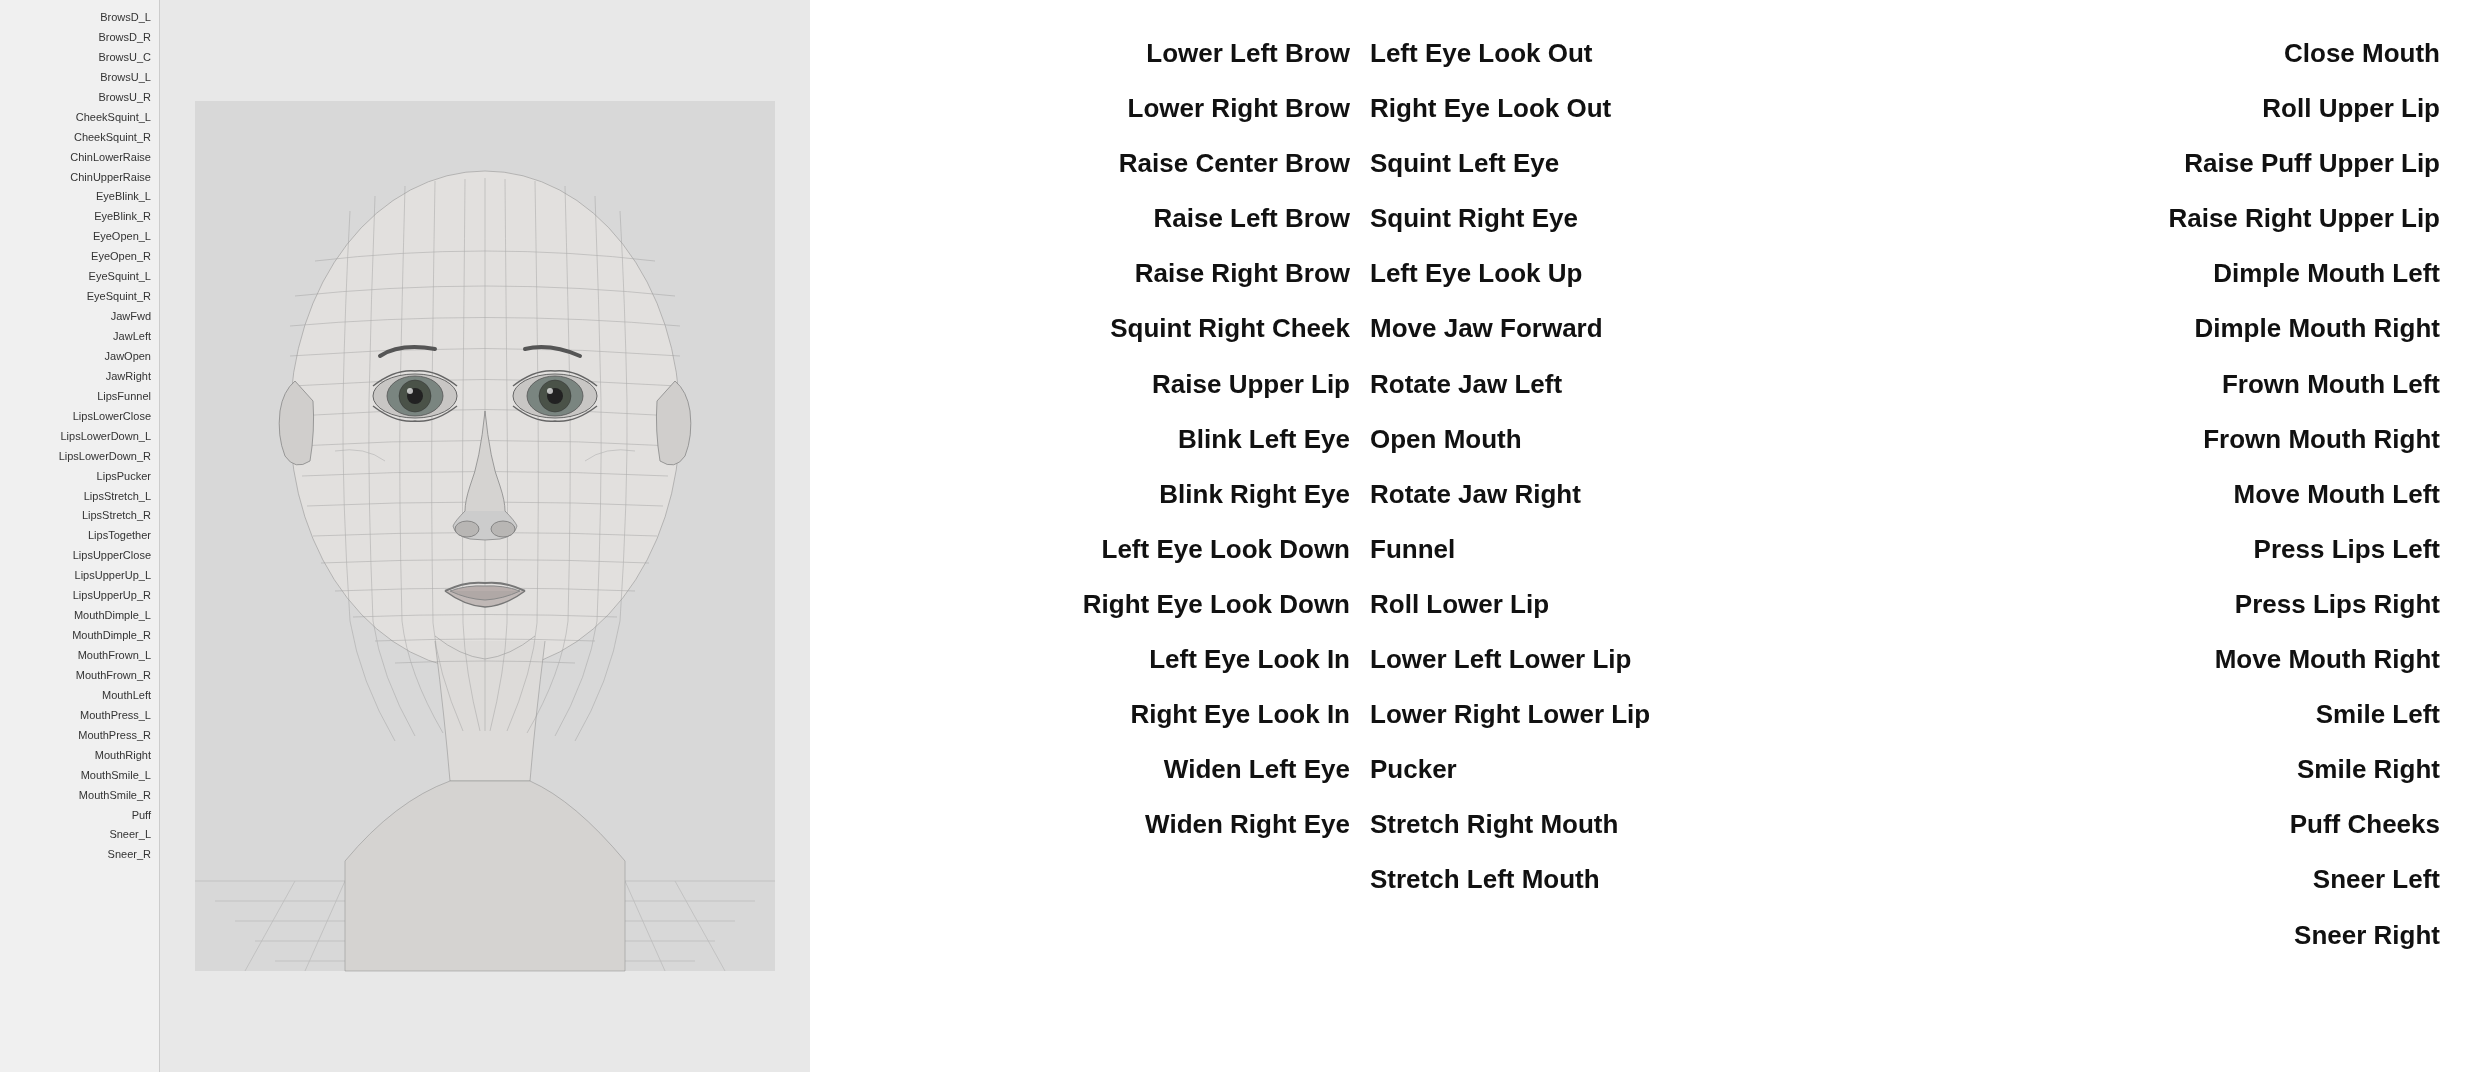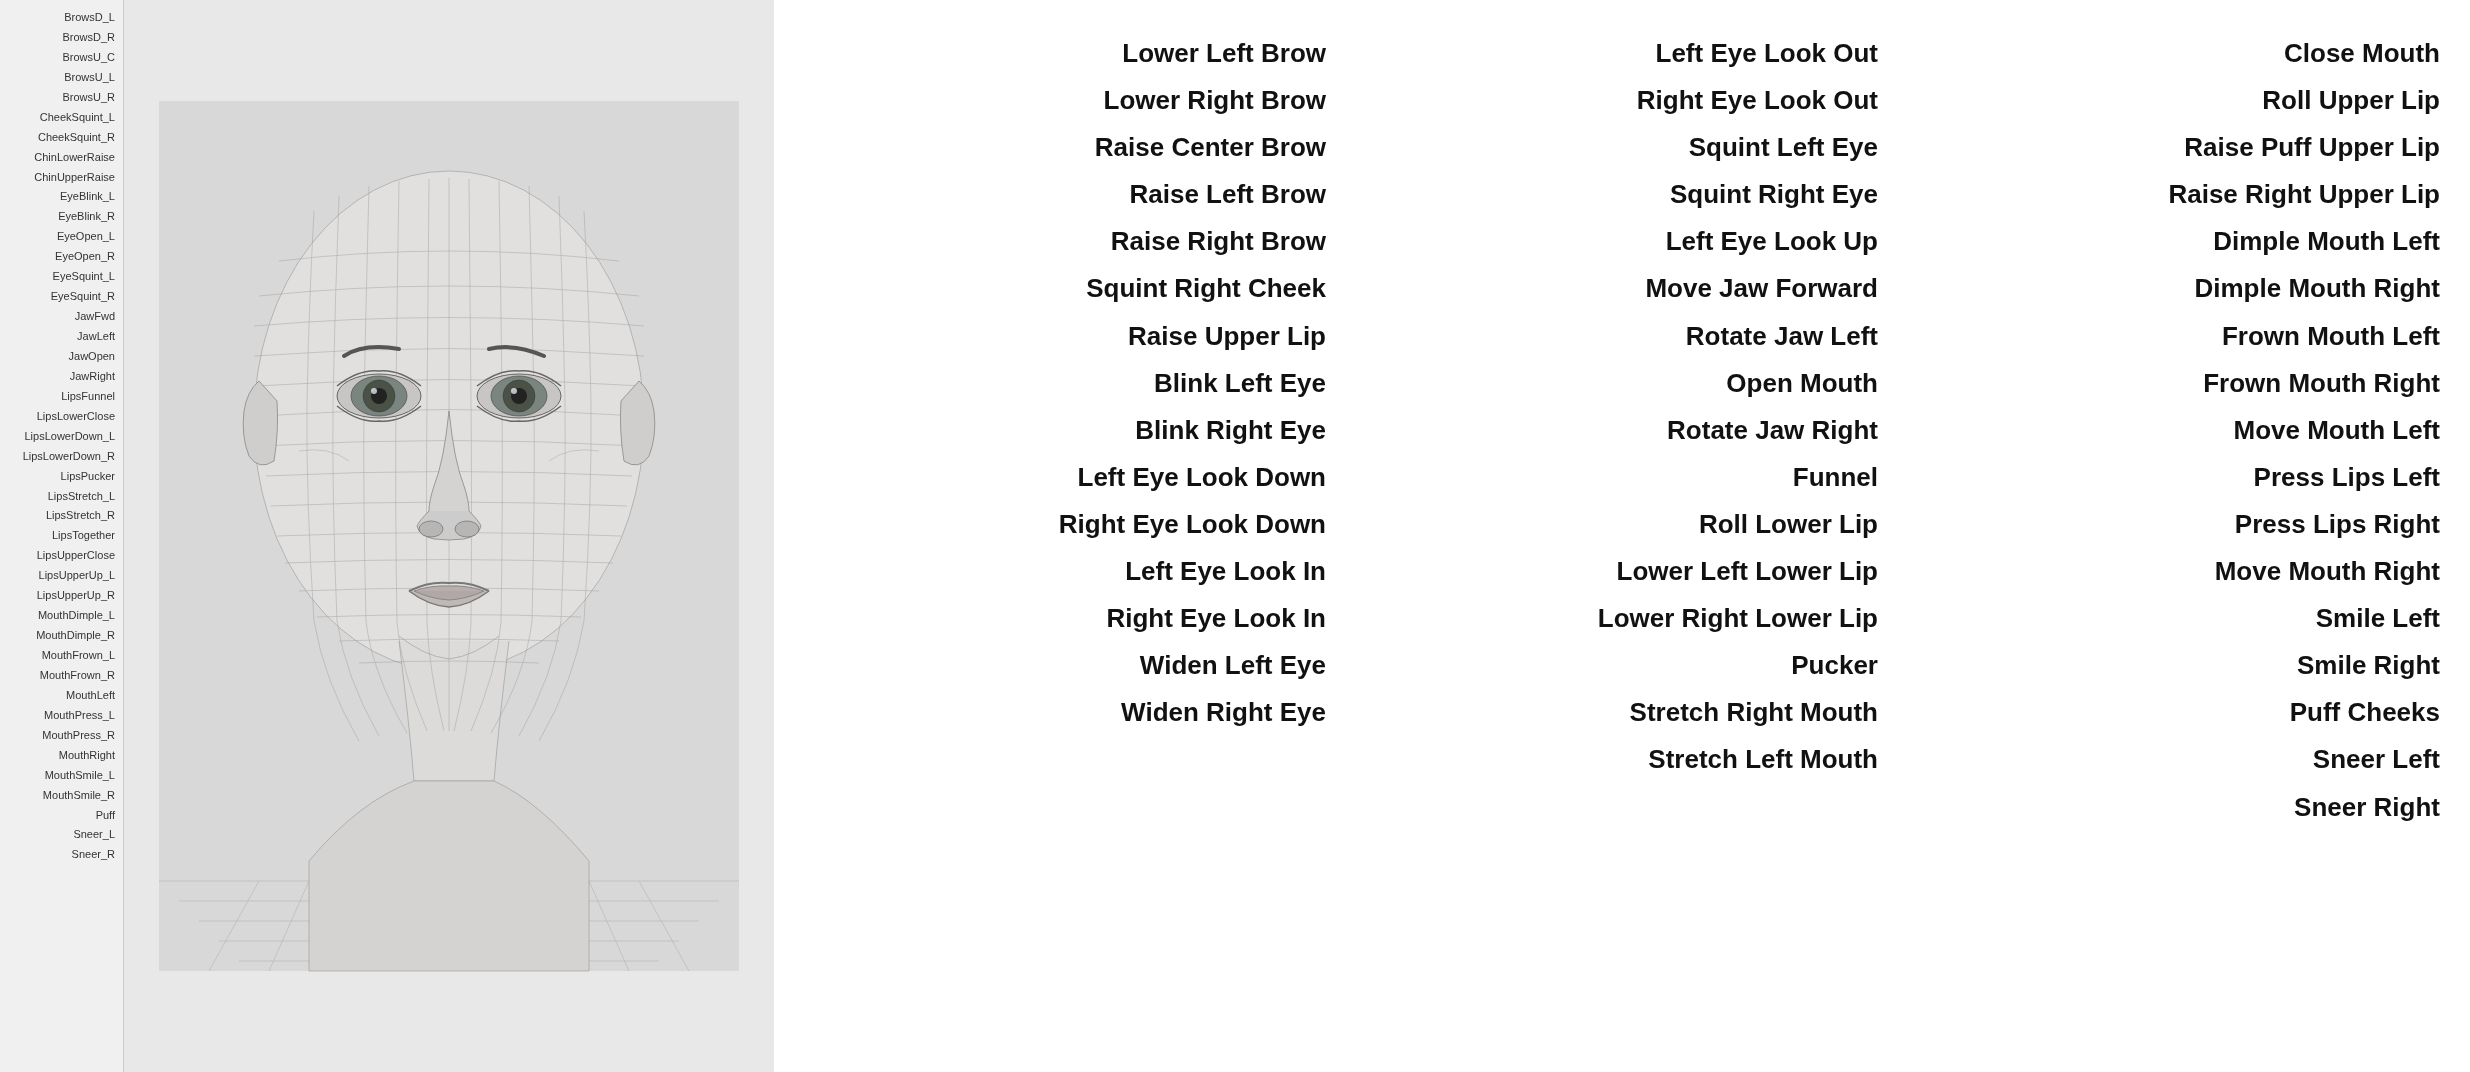--- a/index.html
+++ b/index.html
@@ -8,21 +8,21 @@
       font-family: Arial, Helvetica, sans-serif;
       display: flex;
       flex-direction: row;
       width: 2470px;
       min-height: 1072px;
       overflow: hidden;
     }
 
     
     .left-panel {
-      width: 124px;
+      width: 160px;
       min-height: 1072px;
       background: #f0f0f0;
       border-right: 1px solid #ccc;
       padding: 8px 0;
       display: flex;
       flex-direction: column;
       overflow: hidden;
     }
 
     .param-item {
@@ -64,34 +64,34 @@
       display: flex;
       flex-direction: row;
       padding: 30px 20px;
       gap: 0;
     }
 
     .label-column {
       flex: 1;
       display: flex;
       flex-direction: column;
-      gap: 0;
+      gap: 8px;
     }
 
     .label-item {
       font-size: 26px;
       font-weight: 700;
       color: #111;
       text-align: right;
       padding: 6px 20px 6px 0;
       line-height: 1.35;
     }
 
     .label-column:nth-child(2) .label-item {
-      text-align: right;
+      text-align: left;
       padding-right: 20px;
     }
 
     .label-column:nth-child(3) .label-item {
       text-align: right;
       padding-right: 10px;
     }
   </style>
 </head>
 <body>

